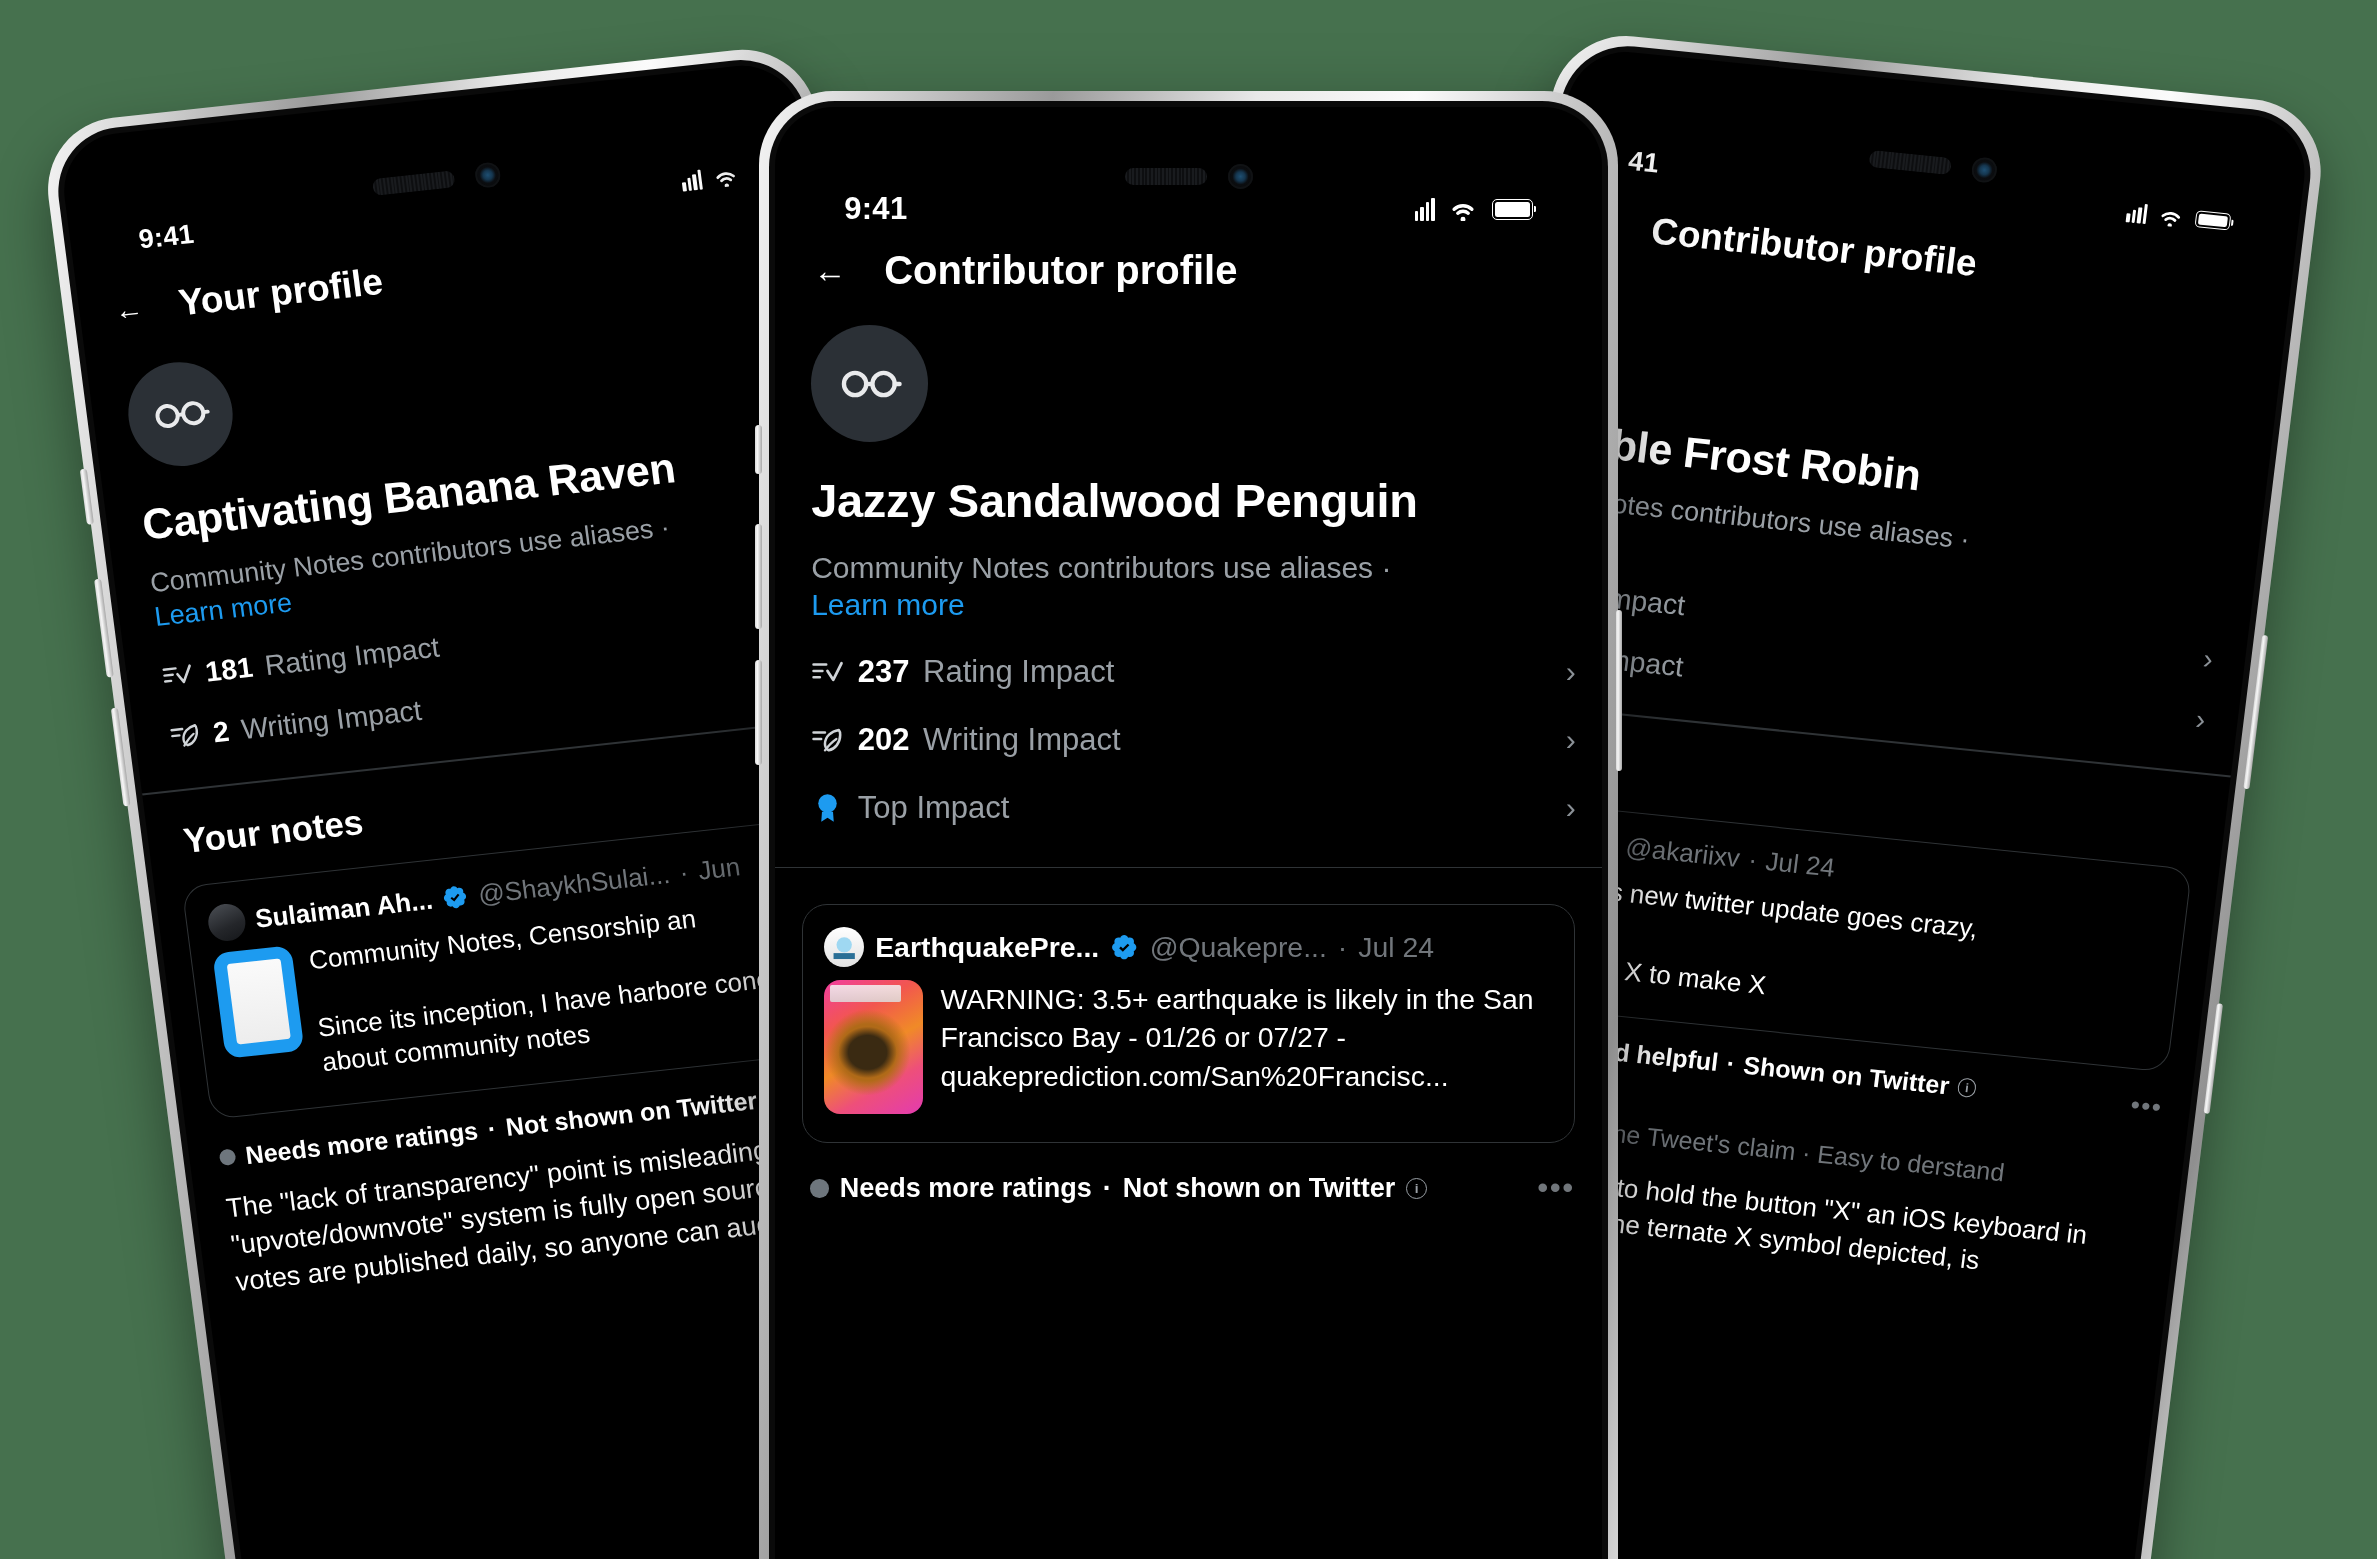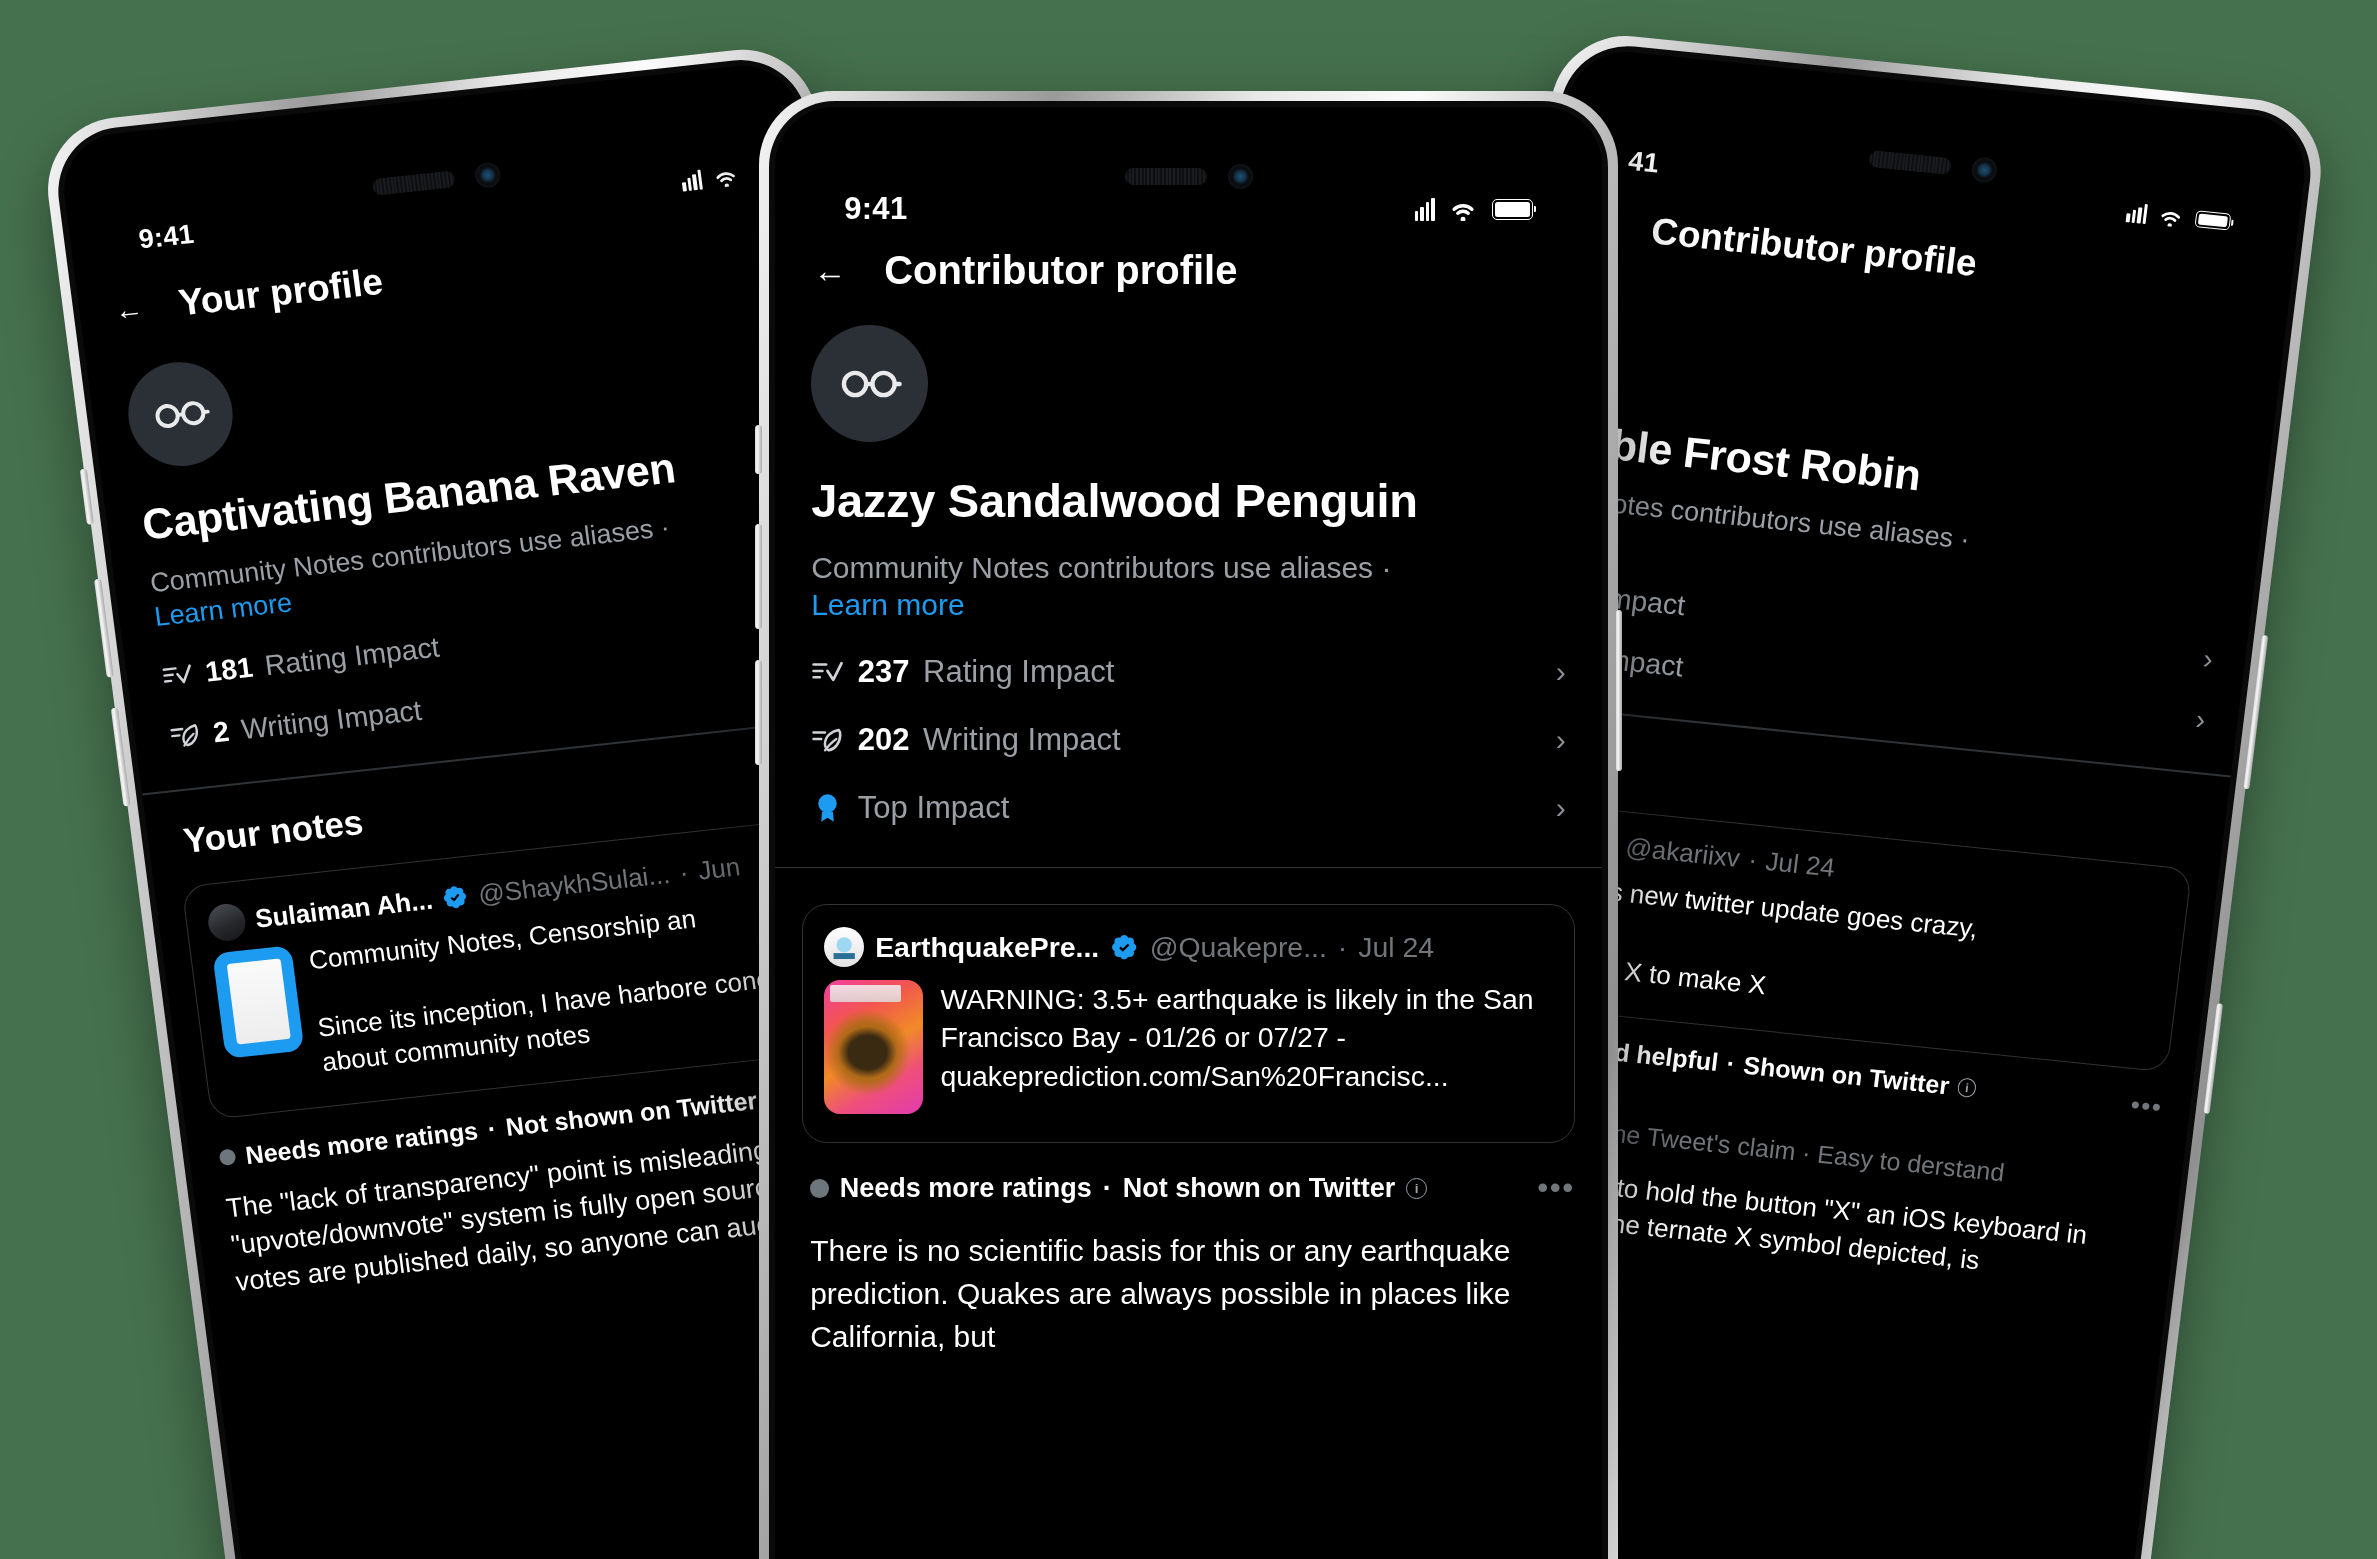--- a/index.html
+++ b/index.html
@@ -184,21 +184,21 @@
   #phone-center .bat { width: 41px; height: 21px; }
   #phone-center .sb-right { gap: 12.4px; }
   #phone-center .island { top: 57px; }
   #phone-center .nav { margin-top: 141px; gap: 38px; padding-left: 38px; }
   #phone-center .nav .arrow { font-size: 33px; }
   #phone-center .nav .title { font-size: 40px; }
   #phone-center .avatar { width: 117px; height: 117px; margin: 32px 0 0 36px; }
   #phone-center .dispname { font-size: 47px; margin: 31px 0 0 36px; }
   #phone-center .alias { font-size: 30px; margin: 18.5px 0 0 36px; line-height:1.38; }
   #phone-center .learn { font-size: 30px; margin-left: 36px; }
-  #phone-center .statrow { font-size: 31px; margin: 32px 36px 0 36px; gap: 13.6px; }
+  #phone-center .statrow { font-size: 31px; margin: 32px 26px 0 36px; gap: 13.6px; }
   #phone-center .statrow .chev { font-size: 30px; }
   #phone-center .divider { margin-top: 41px; }
   #phone-center .tweetcard { margin: 36px 27px 0 27px; padding: 22px 21px 28.4px 21px; }
   #phone-center .tw-head { gap: 11px; font-size: 28.4px; }
   #phone-center .tw-avatar { width: 40px; height: 40px; }
   #phone-center .tw-body { gap: 17.3px; margin-top: 12.4px; }
   #phone-center .tw-thumb { width: 99px; height: 134px; }
   #phone-center .tw-text { font-size: 28.4px; line-height: 1.36; }
   #phone-center .statusline { font-size: 27px; margin: 28.4px 27px 0 35px; gap:11px; }
   #phone-center .dot-grey { width: 18.5px; height: 18.5px; }
@@ -577,21 +577,20 @@
 
           <div class="statusline">
             <span class="dot-grey"></span>
             <span>Needs more ratings</span>
             <span>·</span>
             <span>Not shown on Twitter</span>
             <span class="infoic">i</span>
             <span class="dots">•••</span>
           </div>
 
-          <div class="notebody">There is no scientific basis for this or any earthquake prediction. Quakes are always possible in places like California, but</div>
         </div>
 
       </div>
     </div>
   </div>
 
 </div>
 
 
 </body></html>

